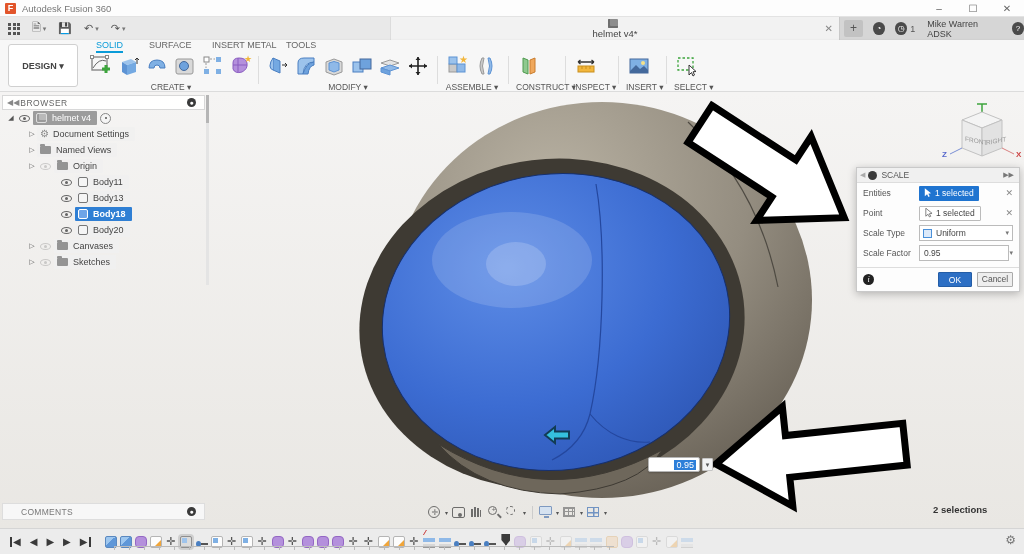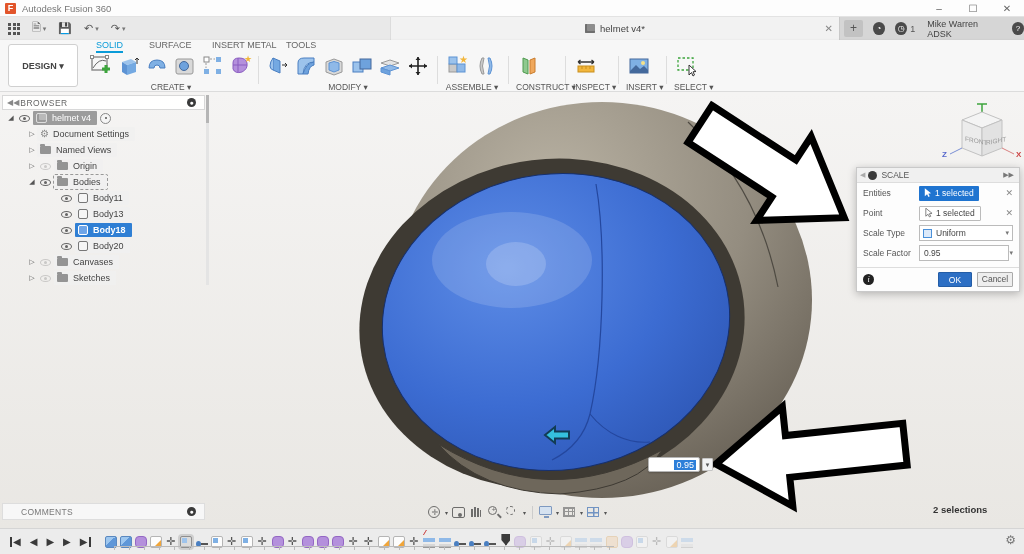--- a/index.html
+++ b/index.html
@@ -15,21 +15,21 @@
   .win-btn { width:34px; height:100%; display:flex; align-items:center; justify-content:center; color:#666; font-size:10px; }
 
   
   #tabstrip { position:absolute; left:0; top:17px; width:1024px; height:23px; background:#e9e9e9; display:flex; align-items:center; }
   .qa-icon { color:#555; font-size:11px; margin:0 6px; display:flex; align-items:center; }
   .caret { font-size:7px; color:#777; margin-left:2px; }
   #grid-icon { width:12px; height:12px; margin-left:8px; background:
      linear-gradient(#555,#555) 0 0/3px 3px, linear-gradient(#555,#555) 4.5px 0/3px 3px, linear-gradient(#555,#555) 9px 0/3px 3px,
      linear-gradient(#555,#555) 0 4.5px/3px 3px, linear-gradient(#555,#555) 4.5px 4.5px/3px 3px, linear-gradient(#555,#555) 9px 4.5px/3px 3px,
      linear-gradient(#555,#555) 0 9px/3px 3px, linear-gradient(#555,#555) 4.5px 9px/3px 3px, linear-gradient(#555,#555) 9px 9px/3px 3px; background-repeat:no-repeat; }
-  #doc-tab { position:absolute; left:390px; top:0; width:450px; height:23px; background:#f2f2f2; border-left:1px solid #dcdcdc; border-right:1px solid #c9c9c9; display:flex; align-items:center; justify-content:center; }
+  #doc-tab { position:absolute; left:390px; top:0; width:450px; height:23px; background:#f2f2f2; border-left:1px solid #dcdcdc; border-right:1px solid #c9c9c9; display:flex; align-items:center; justify-content:center;flex-direction:column; }
   #doc-tab .cube { width:10px; height:9px; background:#8d8d8d; border-radius:1px; margin-right:5px; box-shadow:inset 2px -2px 0 #6f6f6f; }
   #doc-tab-label { font-size:9.5px; color:#444; }
   #tab-close { position:absolute; right:6px; color:#888; font-size:10px; }
   #strip-right { position:absolute; left:840px; top:0; width:184px; height:23px; background:#d6d6d6; display:flex; align-items:center; }
   #new-tab-btn { width:20px; height:17px; background:#c2c2c2; border-radius:2px; margin-left:4px; color:#555; text-align:center; line-height:16px; font-size:12px; }
   .round-ic { width:13px; height:13px; border-radius:50%; background:#4a4a4a; color:#fff; font-size:8px; display:flex; align-items:center; justify-content:center; margin-left:10px; }
   #notif-count { font-size:9px; color:#555; margin-left:3px; }
   #user-name { font-size:9px; color:#444; margin-left:12px; }
   #help-icon { margin-left:12px; }
 
@@ -447,28 +447,20 @@
             <span class="ic-folder"></span>
             <span>Named Views</span>
           </span>
         </div>
         <div class="br-row" style="padding-left: 25px;">
           <span class="br-exp">▷</span>
           <span class="br-eye off"></span>
           <span class="br-chip">
             <span class="ic-folder"></span>
             <span>Origin</span>
-          </span>
-        </div>
-        <div class="br-row" style="padding-left: 25px;">
-          <span class="br-exp">◢</span>
-          <span class="br-eye"></span>
-          <span class="br-chip dashed">
-            <span class="ic-folder"></span>
-            <span>Bodies</span>
           </span>
         </div>
         <div class="br-row" style="padding-left: 46px;">
           <span class="br-exp"></span>
           <span class="br-eye"></span>
           <span class="br-chip">
             <span class="ic-body"></span>
             <span>Body11</span>
           </span>
         </div>

